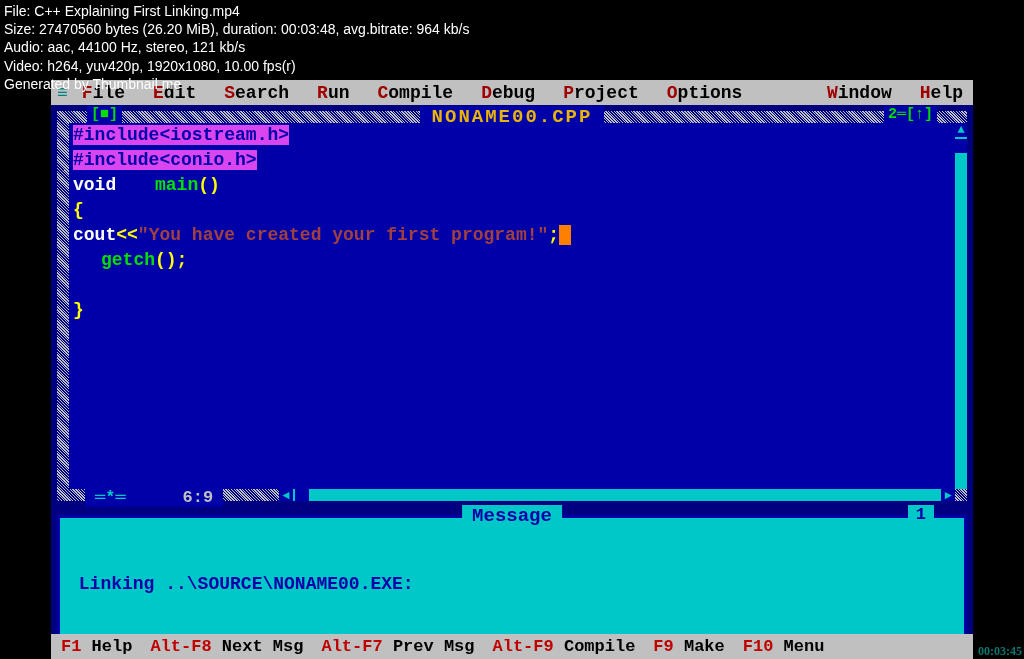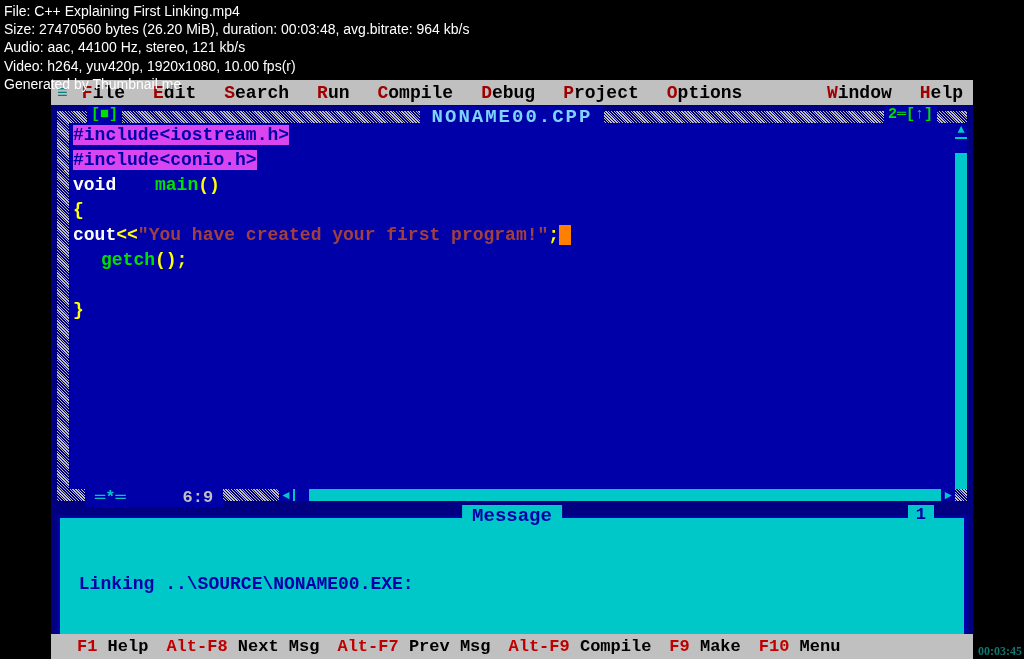--- a/index.html
+++ b/index.html
@@ -69,21 +69,21 @@
   top: -18px;
   left: 0;
   right: 0;
   height: 24px;
   display: flex;
   align-items: center;
   justify-content: center;
 }
 .editor-title {
   background: #0000a8;
-  color: #7dd3fc;
+  color: #eab308;
   padding: 0 12px;
   font-size: 19px;
   letter-spacing: 2px;
 }
 .editor-controls-left {
   position: absolute;
   top: -17px;
   left: 18px;
   color: #00e000;
   background: #0000a8;
@@ -212,21 +212,21 @@
 }
 .statusbar {
   position: absolute;
   bottom: 0;
   left: 0;
   right: 0;
   height: 25px;
   background: #c0c0c0;
   display: flex;
   align-items: center;
-  padding: 0 26px;
+  padding: 0 10px;
   font-size: 17px;
   font-weight: bold;
 }
 .statusbar .item { margin-right: 18px; }
 .statusbar .key { color: #c00000; }
 .statusbar .lbl { color: #000; }
 .timestamp {
   position: absolute;
   bottom: 0;
   right: 2px;

